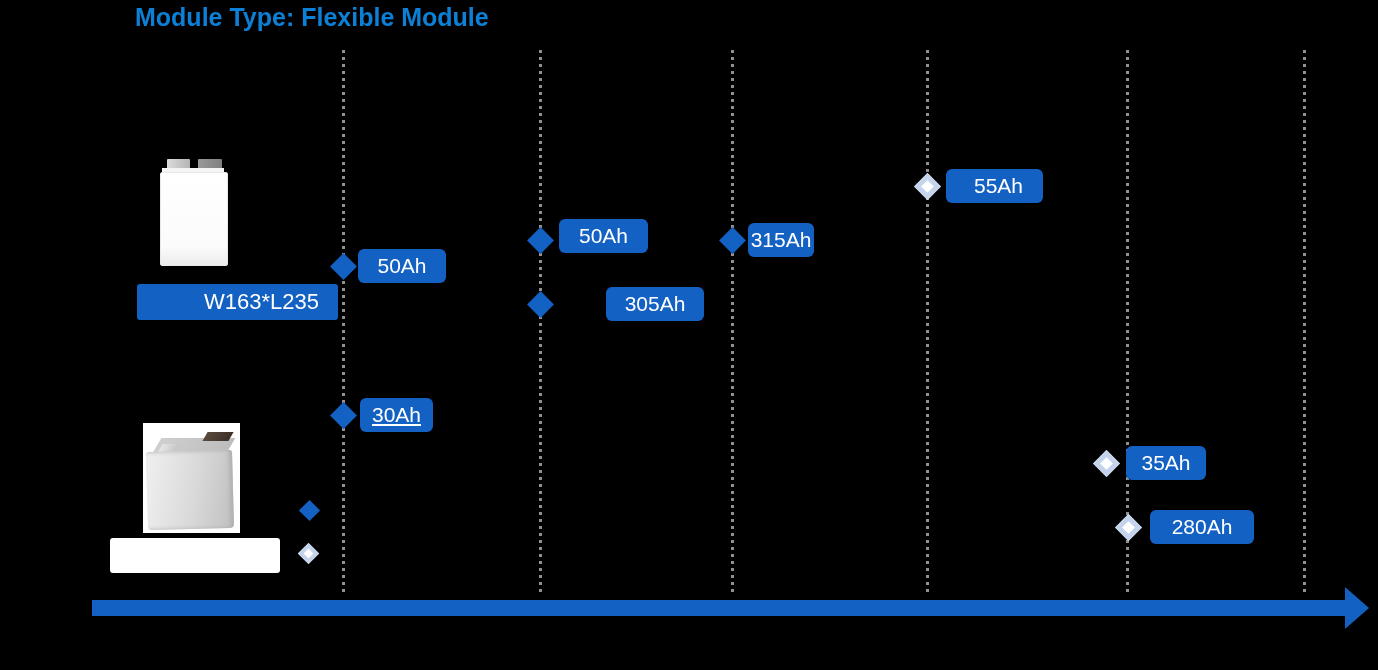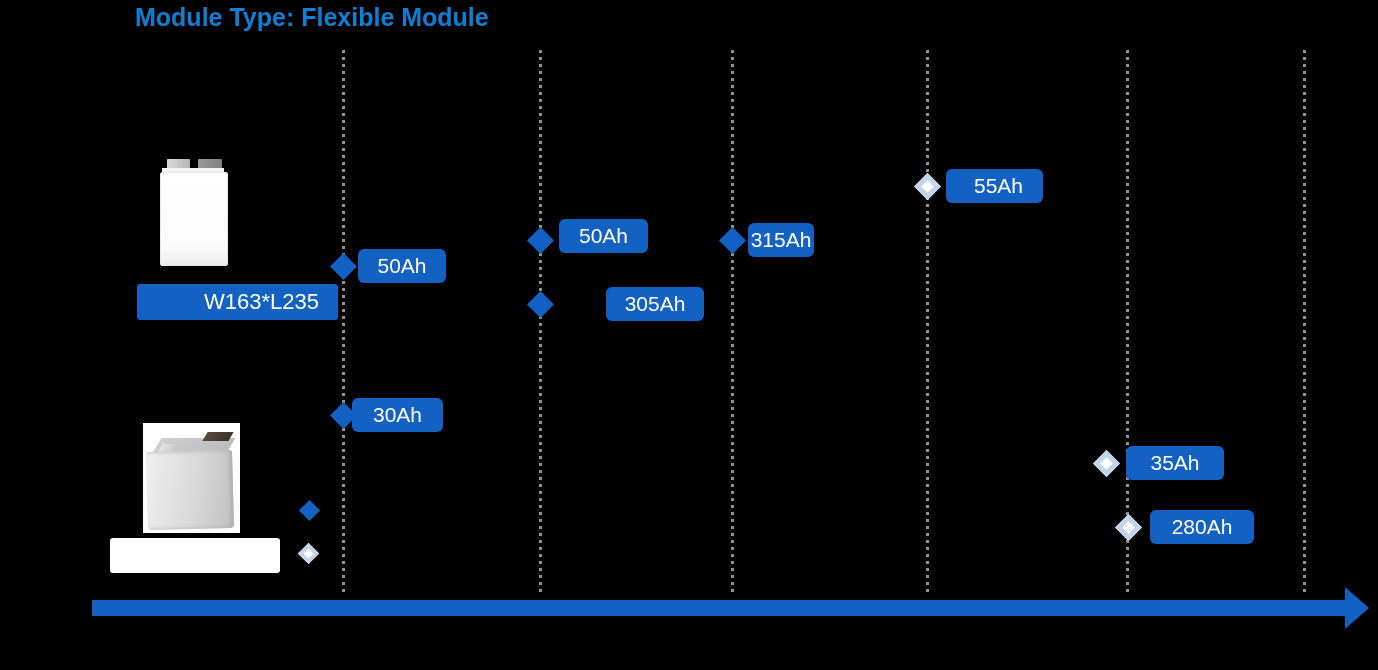--- a/index.html
+++ b/index.html
@@ -88,31 +88,31 @@
     <div class="terminal-dark"></div>
     <div class="terminal-light"></div>
     <div class="front-face"></div>
   </div>
   <div class="dim-label prismatic">T71*W173*L207</div>
 
   <div id="markers">
       <div class="diamond solid" style="left: 333.5px; top: 256.5px;"></div>
       <div class="cap-label" style="left: 358px; top: 249px; width: 88px;">50Ah</div>
       <div class="diamond solid" style="left: 333.5px; top: 405.5px;"></div>
-      <div class="cap-label" style="left: 352px; top: 398px; width: 91px;">30Ah</div>
+      <div class="cap-label" style="left: 360px; top: 398px; width: 73px; text-decoration: underline;">30Ah</div>
       <div class="diamond solid" style="left: 530.5px; top: 230.5px;"></div>
       <div class="cap-label" style="left: 559px; top: 219px; width: 89px;">50Ah</div>
       <div class="diamond solid" style="left: 530.5px; top: 294.5px;"></div>
       <div class="cap-label" style="left: 560px; top: 287px; width: 98px; margin-left: 46px;">305Ah</div>
       <div class="diamond solid" style="left: 722.5px; top: 230.5px;"></div>
       <div class="cap-label" style="left: 748px; top: 223px; width: 66px;">315Ah</div>
       <div class="diamond outline" style="left: 917.5px; top: 176.5px;"></div>
       <div class="cap-label" style="left: 946px; top: 169px; width: 89px; padding-left: 8px;">55Ah</div>
       <div class="diamond outline" style="left: 1096.5px; top: 453.5px;"></div>
-      <div class="cap-label" style="left: 1126px; top: 446px; width: 98px;">35Ah</div>
+      <div class="cap-label" style="left: 1126px; top: 446px; width: 80px;">35Ah</div>
       <div class="diamond outline" style="left: 1118.5px; top: 517.5px;"></div>
       <div class="cap-label" style="left: 1150px; top: 510px; width: 104px;">280Ah</div>
       <div class="diamond solid small" style="left: 301.5px; top: 502.5px;"></div>
       <div class="diamond outline small" style="left: 300.5px; top: 545.5px;"></div>
     </div>
 
   <div class="arrow-shaft"></div>
   <div class="arrow-head"></div>
 
 </div>

